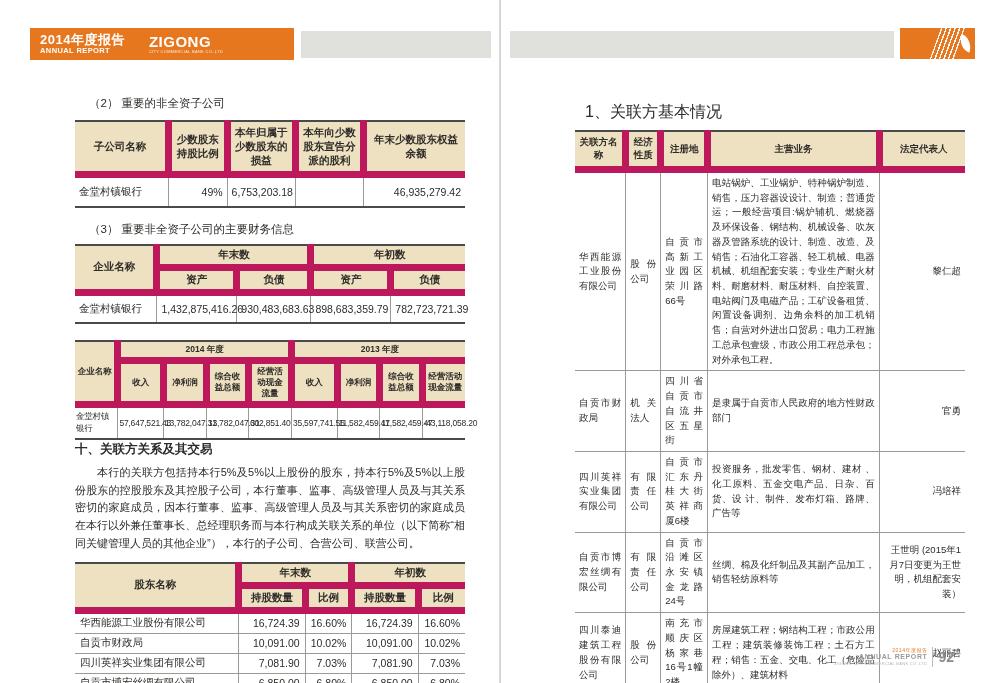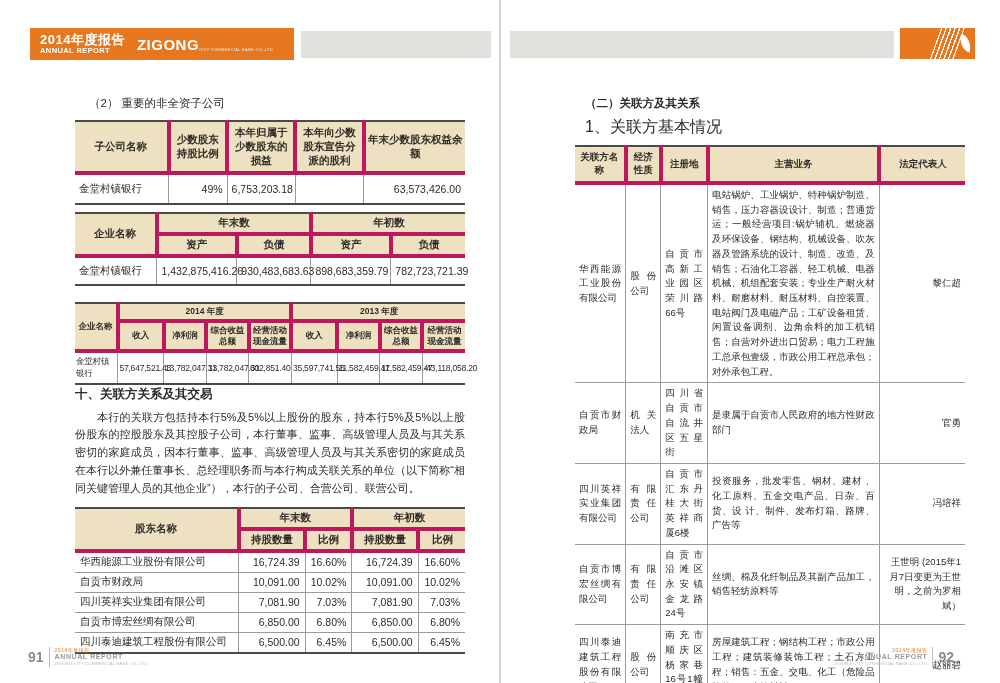--- a/index.html
+++ b/index.html
@@ -4,21 +4,21 @@
 <style>
   html,body{margin:0;padding:0;background:#ffffff;}
   body{font-family:"Liberation Sans","DejaVu Sans",sans-serif;color:#2e2b28;}
   .spread{position:relative;width:1000px;height:683px;background:#fff;overflow:hidden;}
   .fold{position:absolute;left:499px;top:0;width:2px;height:683px;background:linear-gradient(to right,#d6d6d4,#c2c2c0);opacity:.8;}
 
   
   .hdr-orange{position:absolute;left:30px;top:28px;width:264px;height:32px;background:#e6771e;color:#fff;display:flex;align-items:center;padding:0 10px;box-sizing:border-box;}
   .hdr-cn{font-size:13px;font-weight:bold;line-height:1.05;letter-spacing:.5px;}
   .hdr-en{font-size:7.5px;font-weight:bold;letter-spacing:.4px;}
-  .hdr-brand{margin-left:12px;display:flex;flex-direction:row;align-items:flex-end;}
+  .hdr-brand{margin-left:24px;display:flex;flex-direction:column;}
   .hdr-zigong{font-size:15px;font-weight:bold;letter-spacing:.5px;line-height:1;}
   .hdr-brand-sub{font-size:4px;letter-spacing:.3px;opacity:.85;}
   .hdr-gray{position:absolute;background:#e0e0dc;height:27px;top:31px;}
   .hdr-gray.gl{left:301px;width:190px;}
   .hdr-gray.gr{left:510px;width:384px;}
   .deco{position:absolute;left:900px;top:28px;width:75px;height:31px;background:#e6771e;overflow:hidden;}
   .deco .stripes{position:absolute;right:16px;top:-6px;width:24px;height:45px;transform:skewX(-20deg);background:repeating-linear-gradient(90deg,#ffffff 0 1.5px,rgba(255,255,255,0) 1.5px 4.5px);opacity:.95;}
   .deco .leaf{position:absolute;right:3px;top:8px;width:13px;height:15px;background:#fff;border-radius:0 100% 0 100%;transform:rotate(18deg);}
 
   
@@ -27,21 +27,21 @@
   .col-right{left:575px;}
   .h-num{font-size:11.5px;font-weight:normal;margin:0 0 0 14px;}
   .h-big{font-size:12.5px;font-weight:bold;margin:0;}
   .h-sub{font-size:11px;font-weight:bold;margin:0 0 0 14px;}
   .h-plain{font-size:16px;margin:0 0 0 14px;}
   .para{font-size:11px;line-height:1.62;text-align:justify;text-indent:2em;margin:6px 0 0 0;}
 
   
   table{width:100%;border-collapse:collapse;table-layout:fixed;}
   .tbl{border-top:2px solid #4a4a48;border-bottom:2px solid #4a4a48;}
-  .tbl th{background:#ede1c1;font-weight:bold;text-align:center;vertical-align:middle;padding:3px 2px;border:4px solid #be185d;}
+  .tbl th{background:#ede1c1;font-weight:bold;text-align:center;vertical-align:middle;padding:3px 2px;border:7px solid #be185d;}
   .tbl td{background:#fff;vertical-align:middle;padding:3px 4px;border:1px solid #9a9a98;}
   .tbl tr > *:first-child{border-left:none;}
   .tbl tr > *:last-child{border-right:none;}
   .tbl thead tr:first-child > *{border-top:none;}
   .tbl tbody tr:last-child > *{border-bottom:none;margin-top:37px;}
 
   .num td{text-align:right;}
   .num td:first-child{text-align:left;}
 
   .tbl-minority{margin-top:9px;font-size:10.5px;}
@@ -120,25 +120,26 @@
           <th>本年向少数股东宣告分派的股利</th>
           <th>年末少数股东权益余额</th>
         </tr>
       </thead>
       <tbody>
           <tr>
             <td>金堂村镇银行</td>
             <td>49%</td>
             <td>6,753,203.18</td>
             <td></td>
-            <td>63,573,426.00</td>
-          </tr>
-        </tbody>
-    </table>
-
+            <td>46,935,279.42</td>
+          </tr>
+        </tbody>
+    </table>
+
+    <p class="h-num" style="margin-top:14px">（3）  重要非全资子公司的主要财务信息</p>
 
     <table class="tbl tbl-fin1 num">
       <colgroup>
           <col style="width:21%">
           <col style="width:20.5%">
           <col style="width:19%">
           <col style="width:20.5%">
           <col style="width:19%">
         </colgroup>
       <thead>
@@ -268,21 +269,20 @@
             <td>6.45%</td>
             <td>6,500.00</td>
             <td>6.45%</td>
           </tr>
         </tbody>
     </table>
 
   </div>
 
   <div class="col col-right">
-    <p class="h-sub" style="margin:0 0 0 10px;font-size:11.5px">（二）关联方及其关系</p>
     <p class="h-plain" style="margin:6px 0 0 10px">1、关联方基本情况</p>
 
     <table class="tbl tbl-related">
       <colgroup>
           <col style="width:13%">
           <col style="width:9%">
           <col style="width:12%">
           <col style="width:44%">
           <col style="width:22%">
         </colgroup>
@@ -315,42 +315,33 @@
             <td>有限责任公司</td>
             <td>自贡市汇东丹桂大街英祥商厦6楼</td>
             <td>投资服务，批发零售、钢材、建材 、化工原料、五金交电产品、日杂、百货、设 计、制件、发布灯箱、路牌、广告等</td>
             <td>冯培祥</td>
           </tr>
           <tr>
             <td>自贡市博宏丝绸有限公司</td>
             <td>有限责任公司</td>
             <td>自贡市沿滩区永安镇金龙路24号</td>
             <td>丝绸、棉及化纤制品及其副产品加工，销售轻纺原料等</td>
-            <td>王世明 (2015年1月7日变更为王世明，之前为罗相斌）</td>
+            <td>王世明 (2015年1月7日变更为王世明，机组配套安装）</td>
           </tr>
           <tr>
             <td>四川泰迪建筑工程股份有限公司</td>
             <td>股份公司</td>
             <td>南充市顺庆区杨家巷16号1幢2楼</td>
             <td>房屋建筑工程；钢结构工程；市政公用工程；建筑装修装饰工程；土石方工程；销售：五金、交电、化工（危险品除外）、建筑材料</td>
             <td>赵丽碧</td>
           </tr>
         </tbody>
     </table>
   </div>
 
-  <div class="footer fl">
-    <span class="pn">91</span>
-    <span class="fdiv"></span>
-    <span class="fmeta">
-      <span class="fcn">2014年度报告</span>
-      <span class="fen">ANNUAL REPORT</span>
-      <span class="fsub">ZIGONG CITY COMMERCIAL BANK CO.,LTD</span>
-    </span>
-  </div>
   <div class="footer fr">
     <span class="pn">92</span>
     <span class="fdiv"></span>
     <span class="fmeta">
       <span class="fcn">2014年度报告</span>
       <span class="fen">ANNUAL REPORT</span>
       <span class="fsub">ZIGONG CITY COMMERCIAL BANK CO.,LTD</span>
     </span>
   </div>
 </div>

